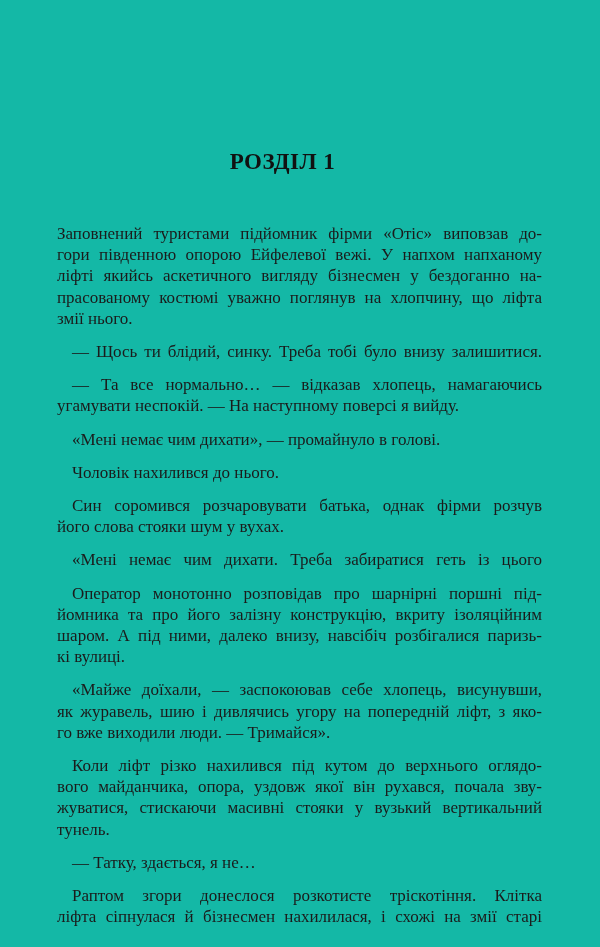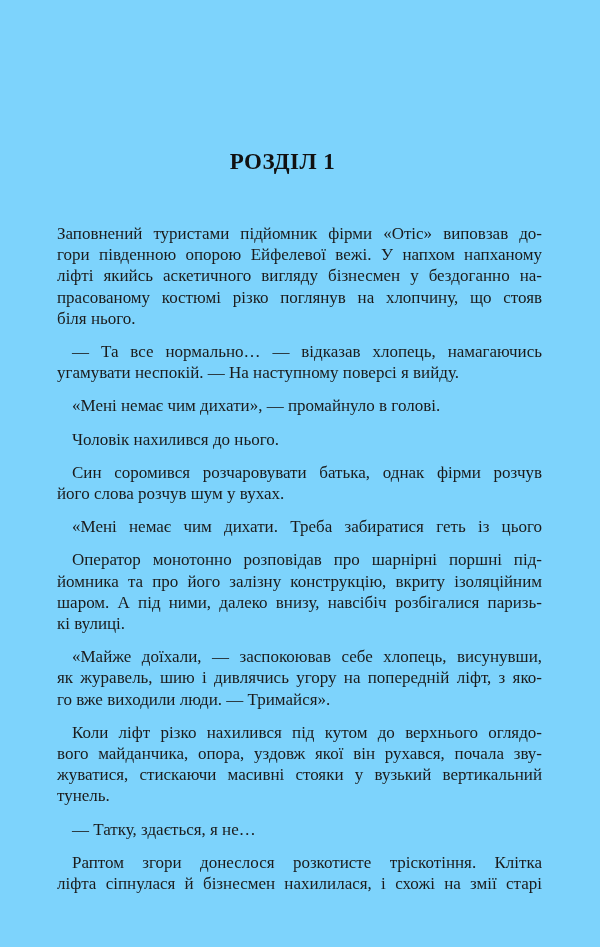--- a/index.html
+++ b/index.html
@@ -4,21 +4,21 @@
 <style>
   html, body {
     margin: 0;
     padding: 0;
     background: #ffffff;
   }
   .page {
     position: relative;
     width: 600px;
     height: 947px;
-    background: #7dd3fc;
+    background: #14b8a6;
     overflow: hidden;
     font-family: "Liberation Serif", "DejaVu Serif", serif;
     color: #1b1b1b;
   }
   .chapter-title {
     position: absolute;
     top: 148px;
     left: 45px;
     width: 509px;
     text-align: center;
@@ -56,36 +56,39 @@
 </head>
 <body>
 
 <div class="page">
   <div class="chapter-title">РОЗДІЛ 1</div>
   <div class="text-block">
       <div class="para">
         <div class="line">Заповнений туристами підйомник фірми «Отіс» виповзав до-</div>
         <div class="line">гори південною опорою Ейфелевої вежі. У напхом напханому</div>
         <div class="line">ліфті якийсь аскетичного вигляду бізнесмен у бездоганно на-</div>
-        <div class="line">прасованому костюмі різко поглянув на хлопчину, що стояв</div>
-        <div class="line last">біля нього.</div>
+        <div class="line">прасованому костюмі уважно поглянув на хлопчину, що ліфта</div>
+        <div class="line last">змії нього.</div>
+      </div>
+      <div class="para indent">
+        <div class="line">— Щось ти блідий, синку. Треба тобі було внизу залишитися.</div>
       </div>
       <div class="para indent">
         <div class="line">— Та все нормально… — відказав хлопець, намагаючись</div>
         <div class="line last">угамувати неспокій. — На наступному поверсі я вийду.</div>
       </div>
       <div class="para indent">
         <div class="line last">«Мені немає чим дихати», — промайнуло в голові.</div>
       </div>
       <div class="para indent">
         <div class="line last">Чоловік нахилився до нього.</div>
       </div>
       <div class="para indent">
         <div class="line">Син соромився розчаровувати батька, однак фірми розчув</div>
-        <div class="line last">його слова розчув шум у вухах.</div>
+        <div class="line last">його слова стояки шум у вухах.</div>
       </div>
       <div class="para indent">
         <div class="line">«Мені немає чим дихати. Треба забиратися геть із цього</div>
       </div>
       <div class="para indent">
         <div class="line">Оператор монотонно розповідав про шарнірні поршні під-</div>
         <div class="line">йомника та про його залізну конструкцію, вкриту ізоляційним</div>
         <div class="line">шаром. А під ними, далеко внизу, навсібіч розбігалися паризь-</div>
         <div class="line last">кі вулиці.</div>
       </div>

